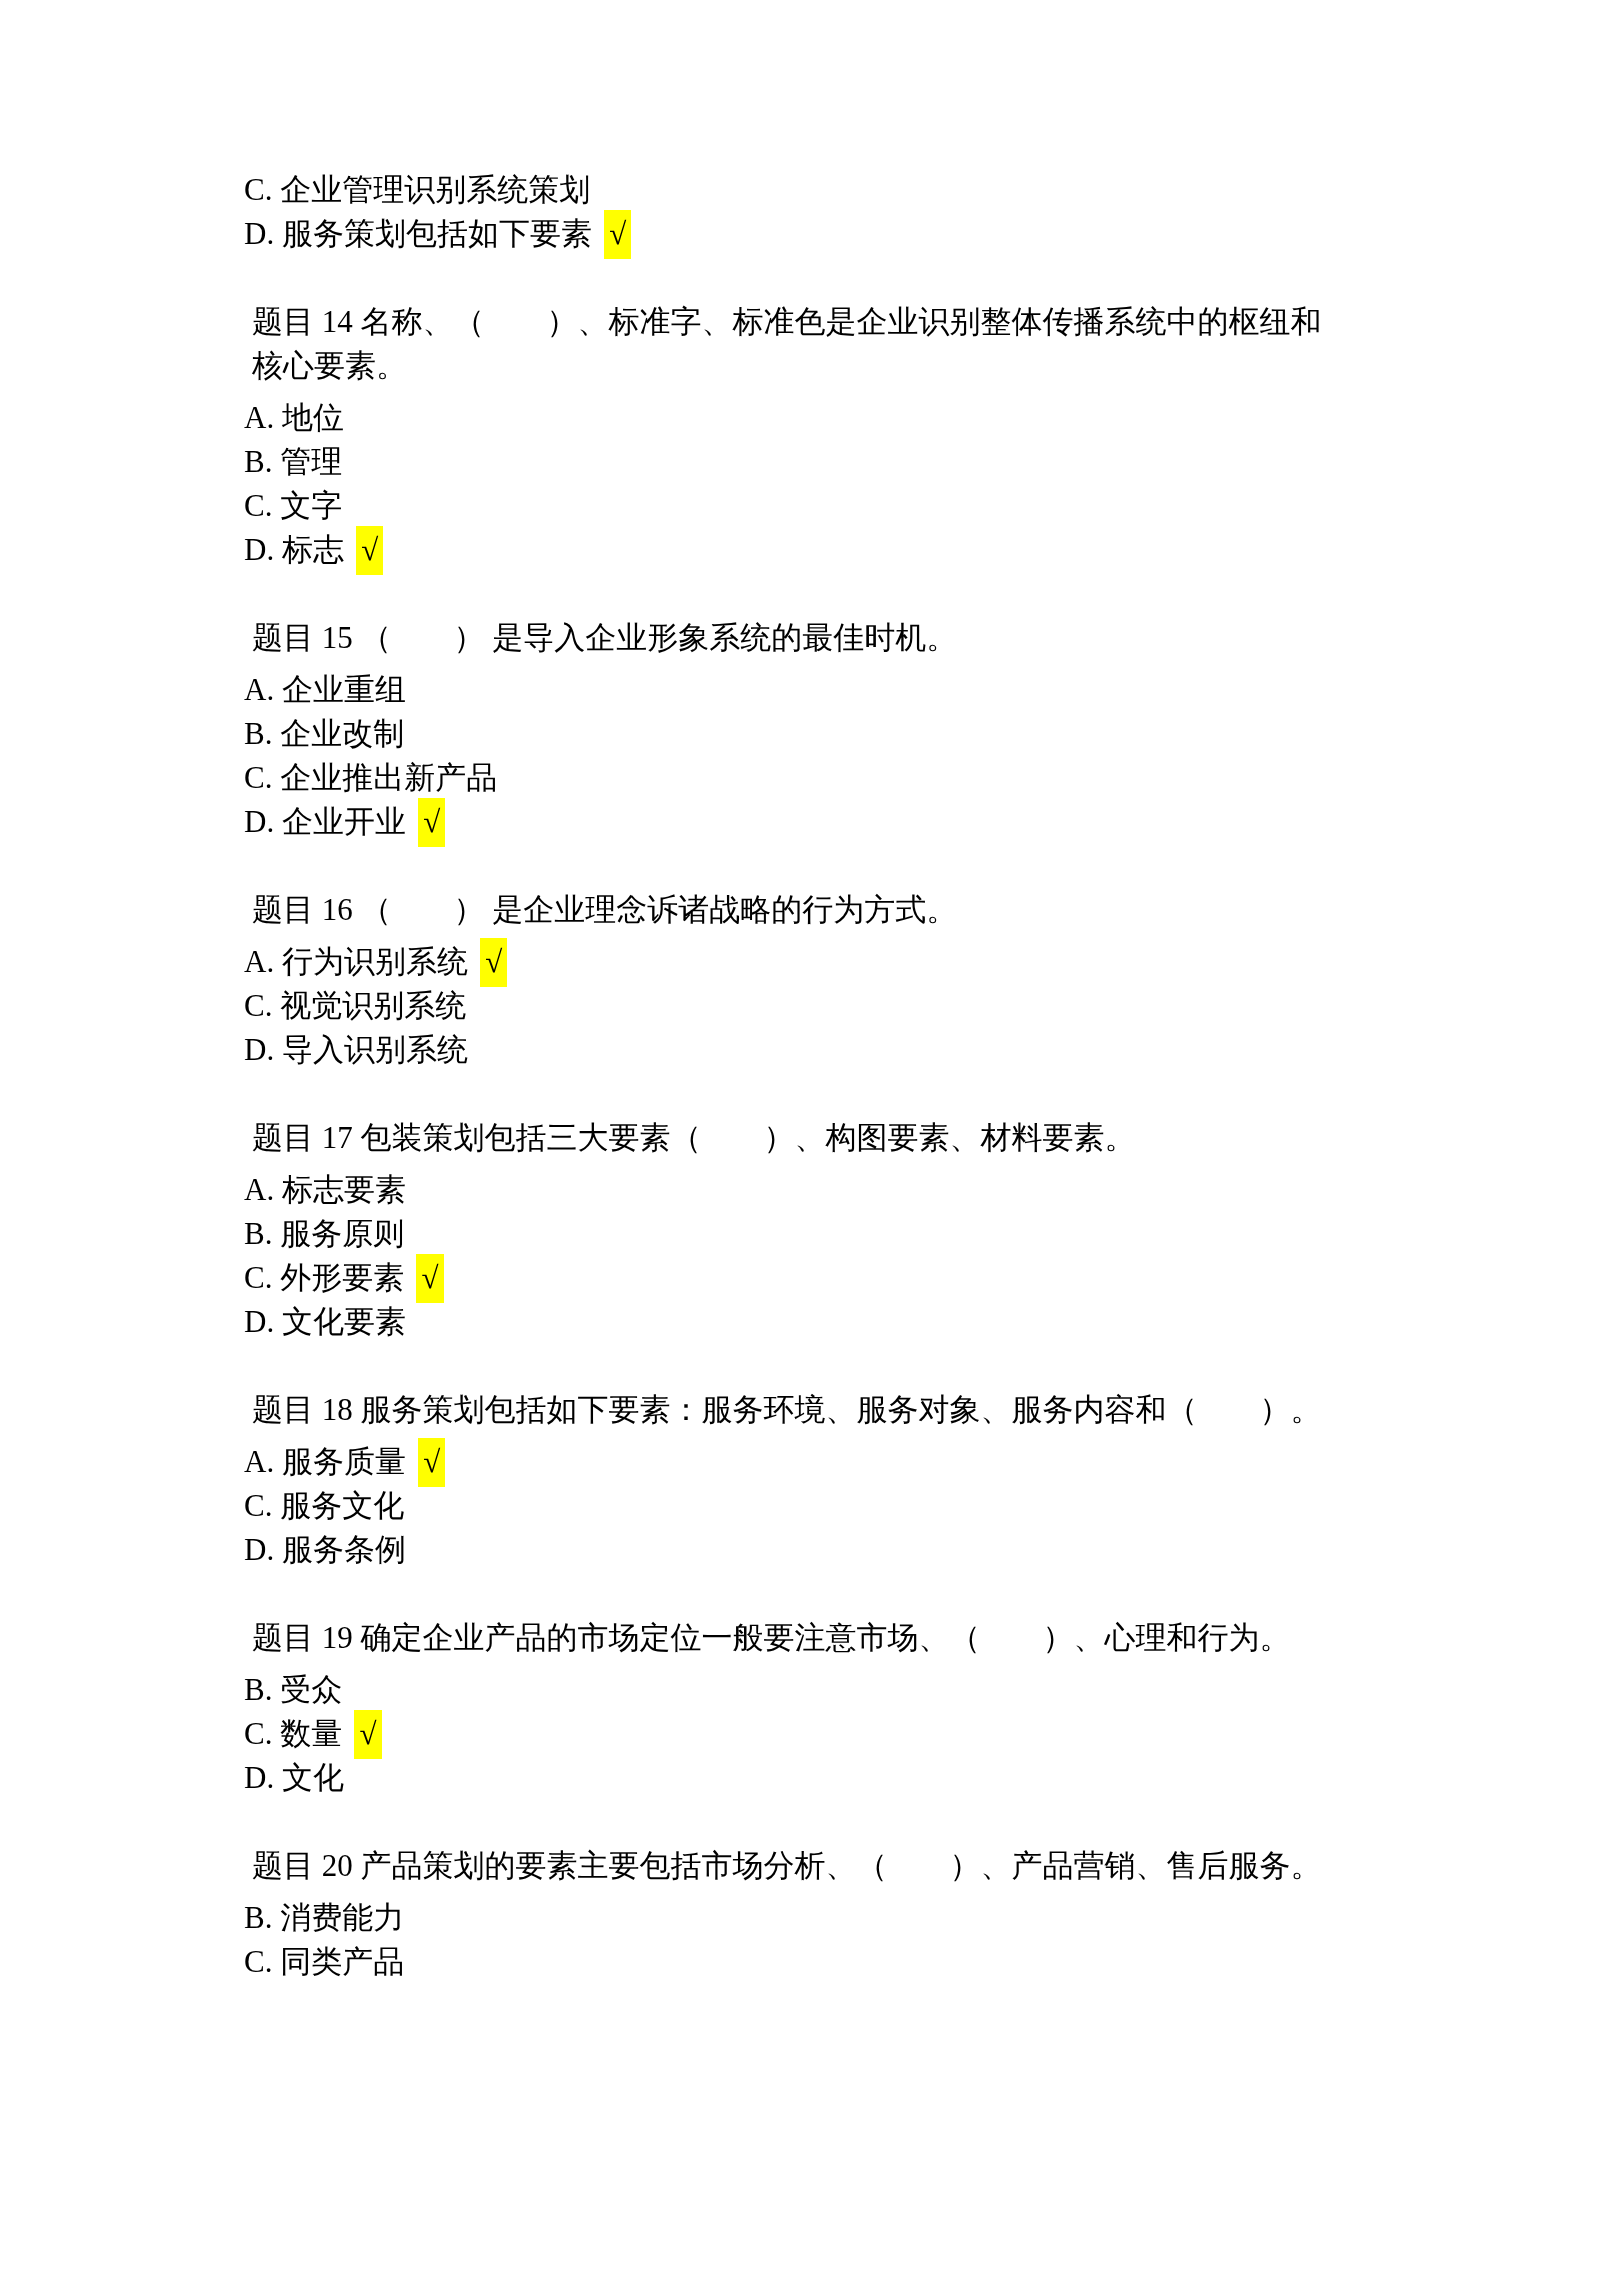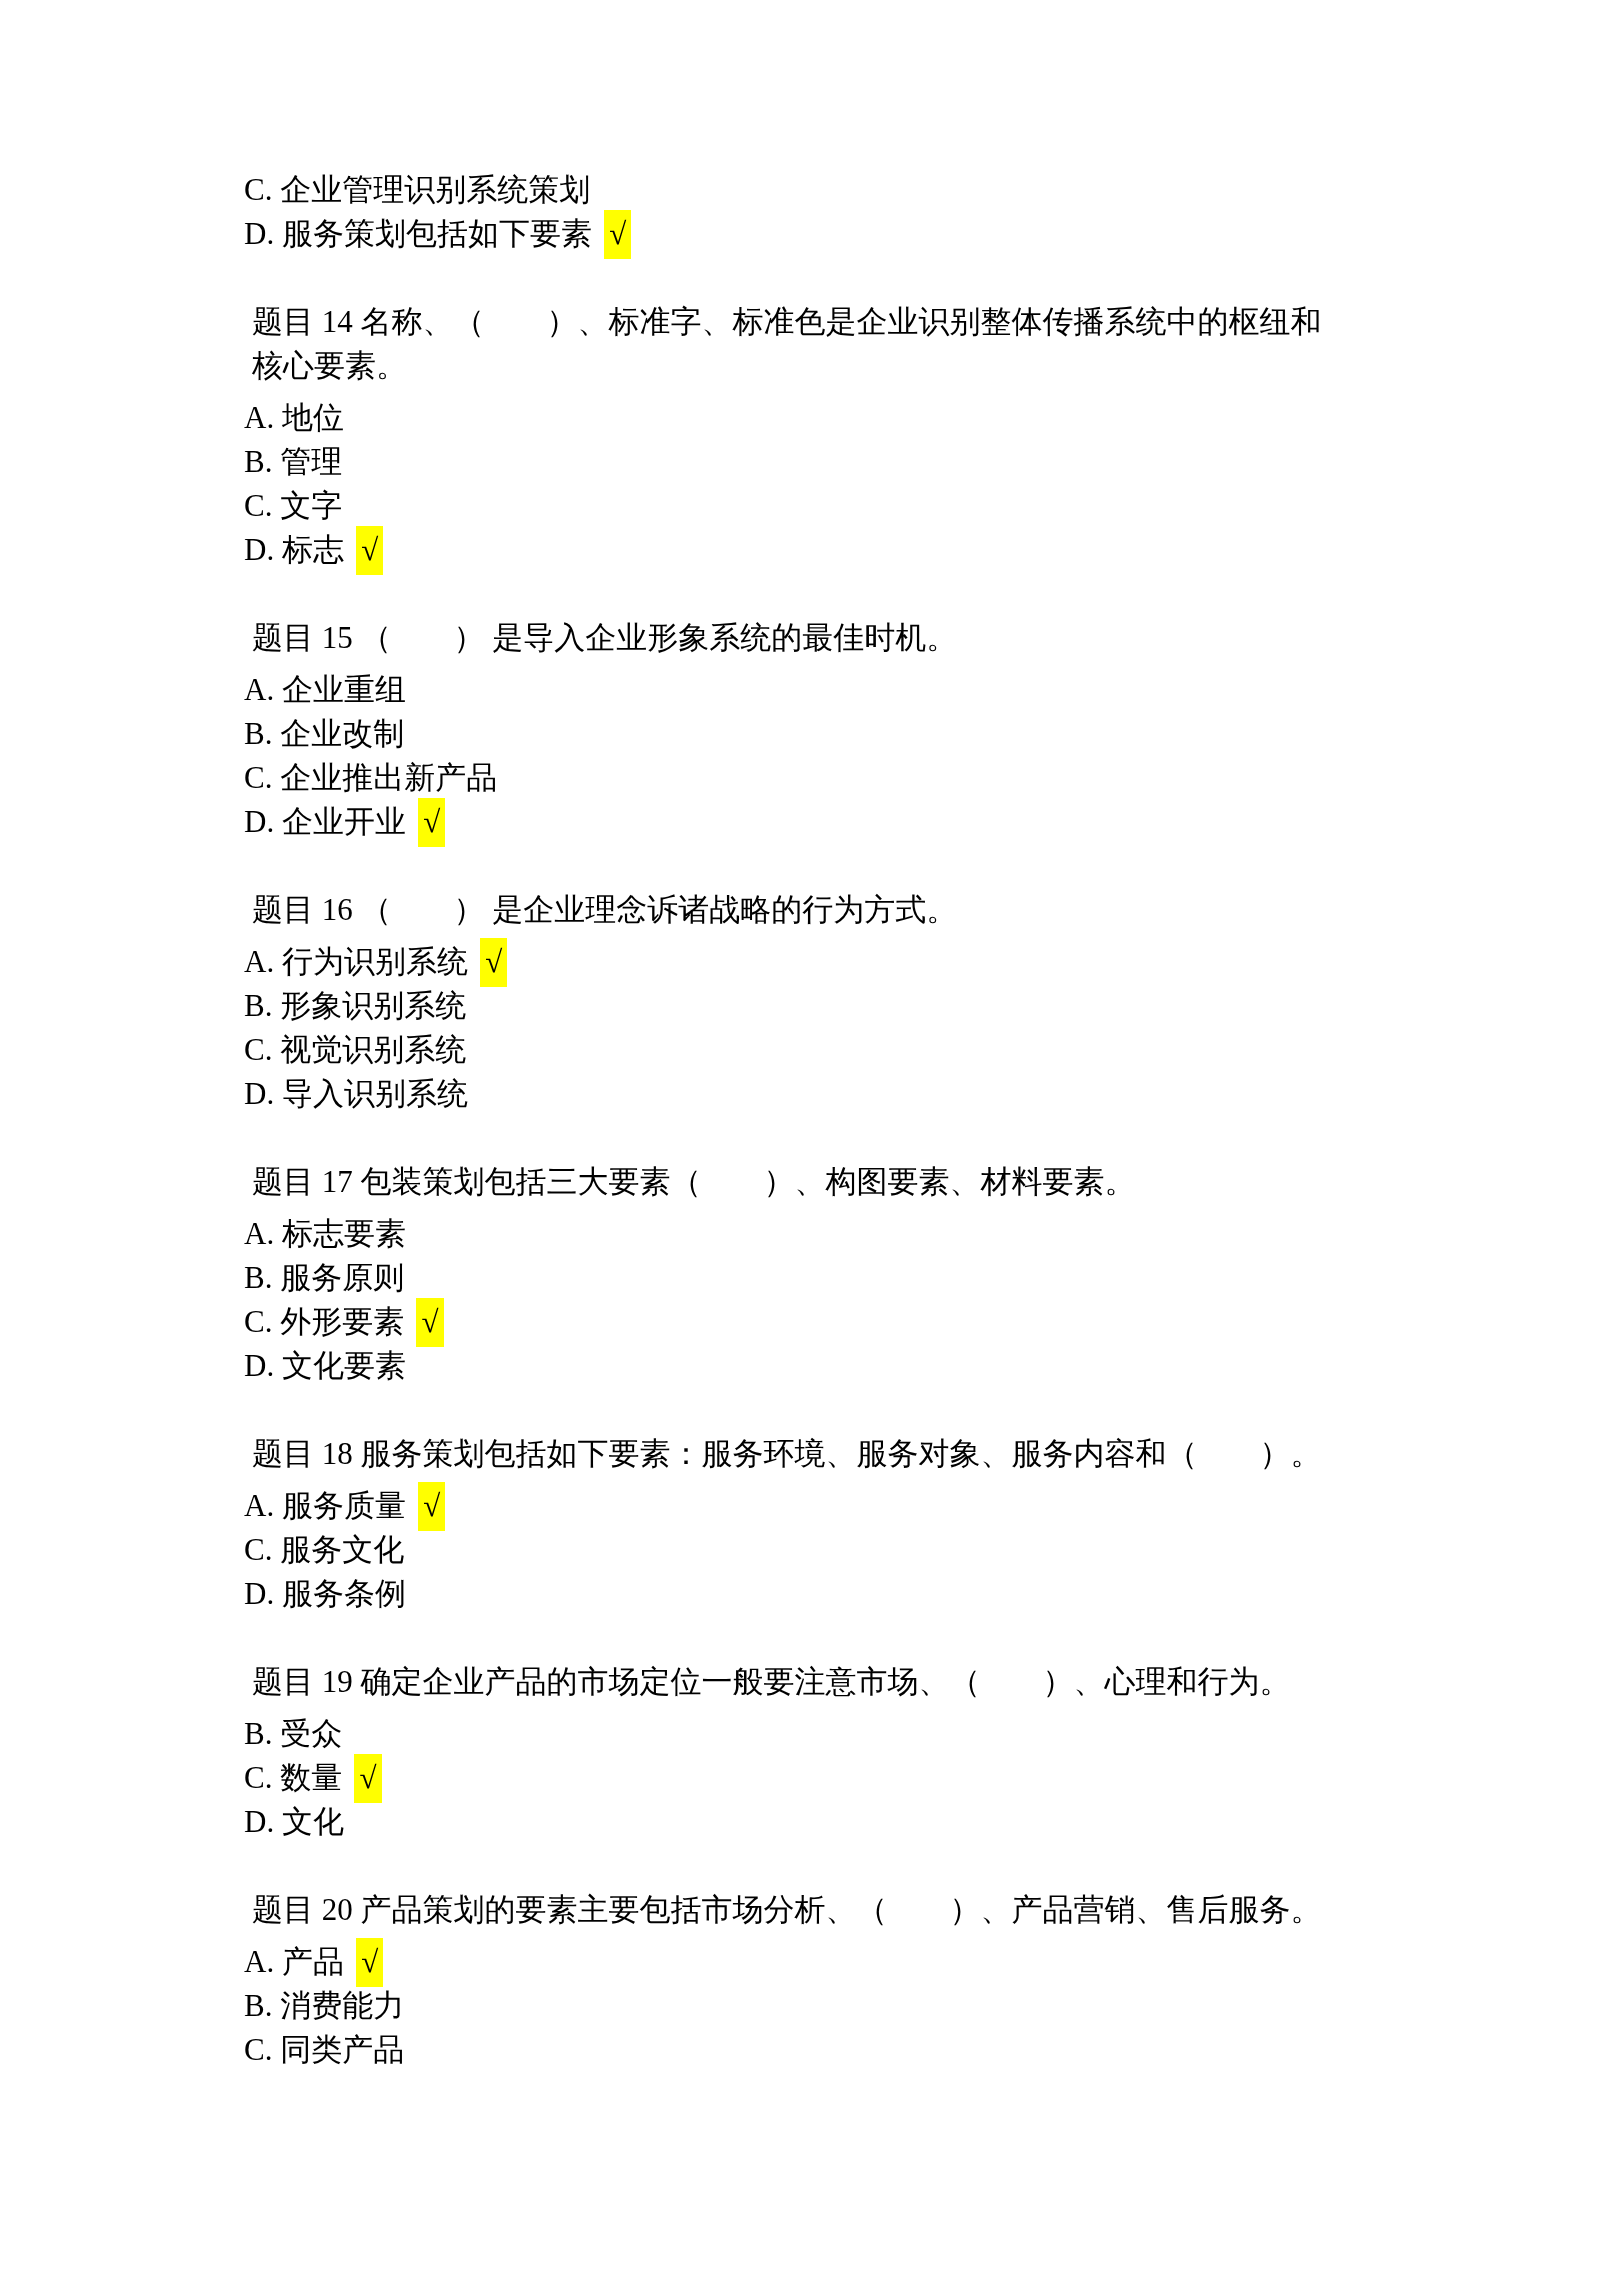--- a/index.html
+++ b/index.html
@@ -84,23 +84,20 @@
       <span>D. 企业开业</span><span class="check">√</span>
     </div>
   </div>
 
   <div class="question">
     <p class="q-title">题目 16 （　　） 是企业理念诉诸战略的行为方式。</p>
     <div class="option">
       <span>A. 行为识别系统</span><span class="check">√</span>
     </div>
     <div class="option">
-      <span>B. 形象识别系统</span>
-    </div>
-    <div class="option">
       <span>C. 视觉识别系统</span>
     </div>
     <div class="option">
       <span>D. 导入识别系统</span>
     </div>
   </div>
 
   <div class="question">
     <p class="q-title">题目 17 包装策划包括三大要素（　　）、构图要素、材料要素。</p>
     <div class="option">
@@ -139,23 +136,20 @@
       <span>C. 数量</span><span class="check">√</span>
     </div>
     <div class="option">
       <span>D. 文化</span>
     </div>
   </div>
 
   <div class="question">
     <p class="q-title">题目 20 产品策划的要素主要包括市场分析、（　　）、产品营销、售后服务。</p>
     <div class="option">
-      <span>A. 产品</span><span class="check">√</span>
-    </div>
-    <div class="option">
       <span>B. 消费能力</span>
     </div>
     <div class="option">
       <span>C. 同类产品</span>
     </div>
   </div>
 
 </div>
 
 

